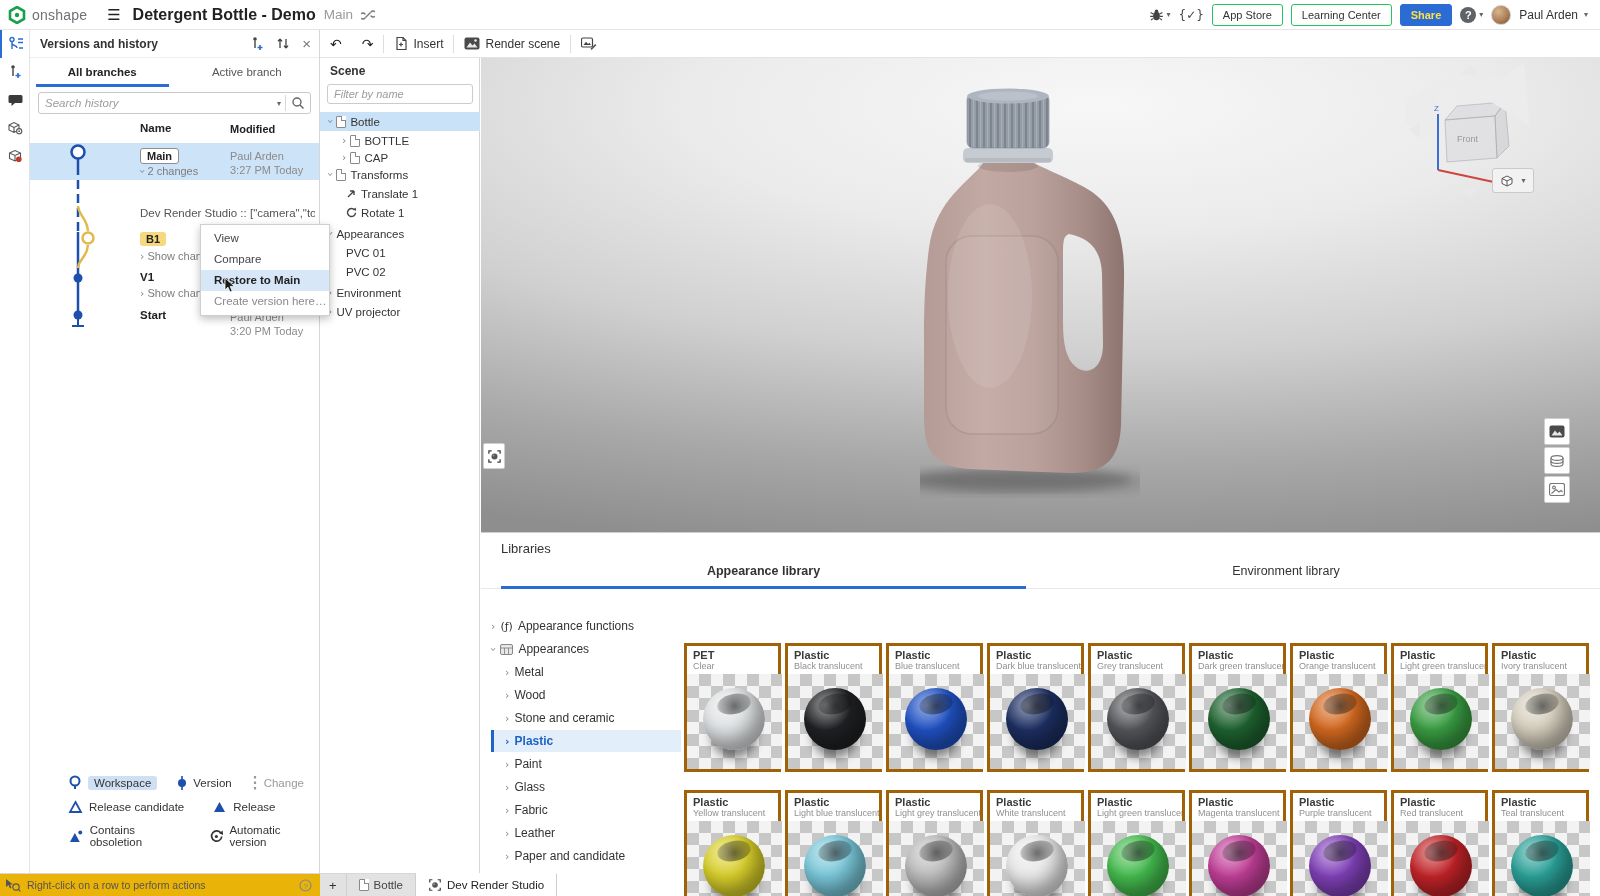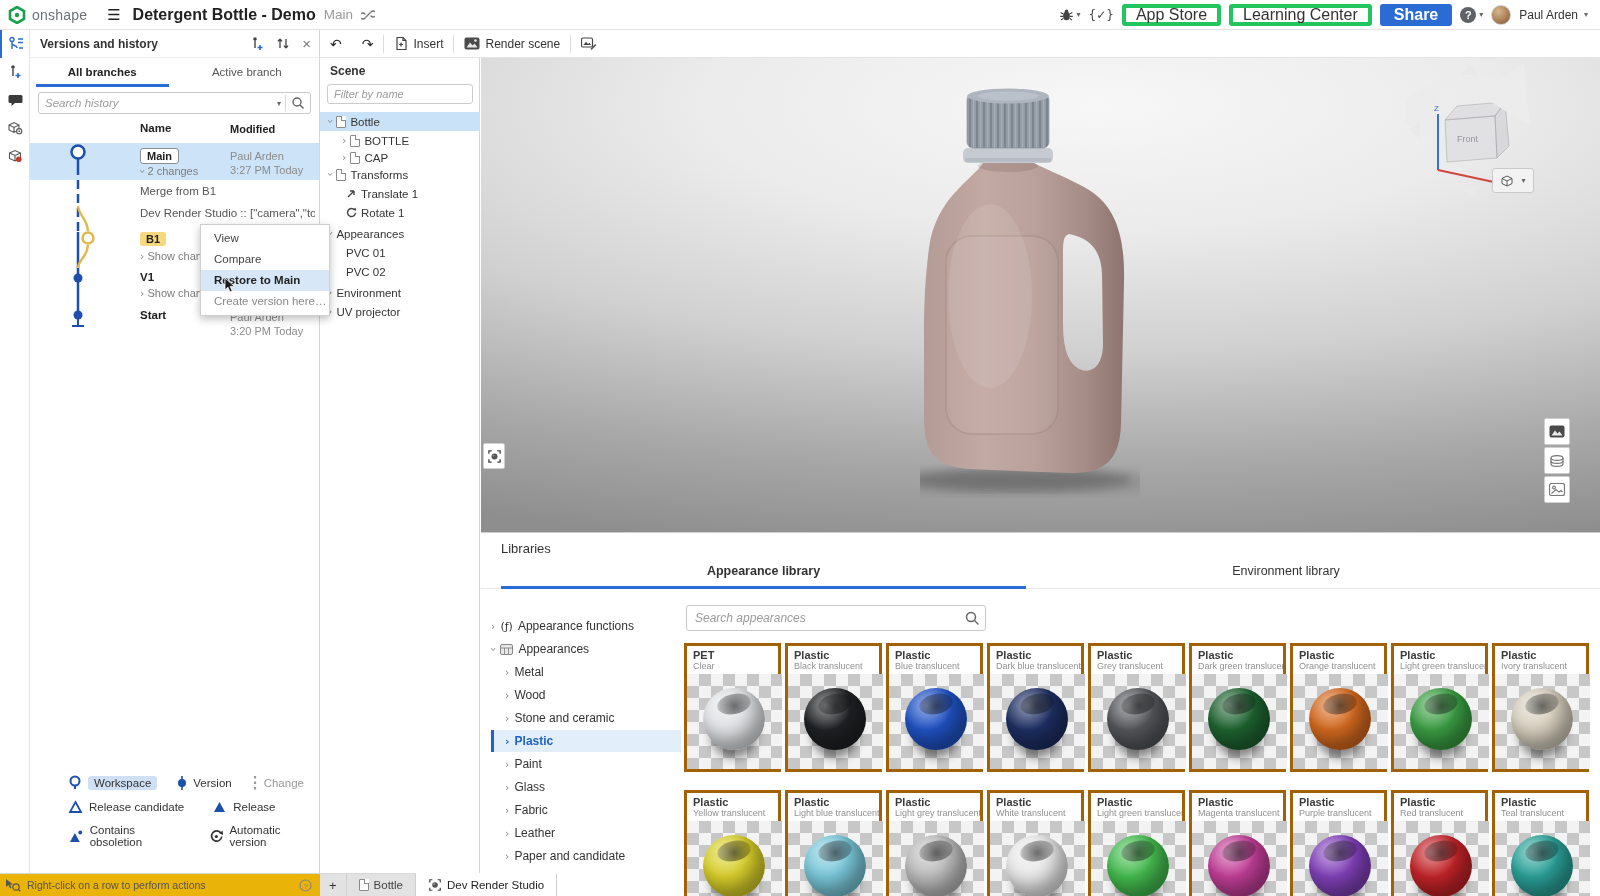--- a/index.html
+++ b/index.html
@@ -11,23 +11,23 @@
 
   
   .topbar { position:absolute; left:0; top:0; width:1600px; height:30px; background:#fff;
             border-bottom:1px solid #e4e4e4; display:flex; align-items:center; z-index:40; }
   .logo { display:flex; align-items:center; gap:6px; padding:0 10px 0 8px; }
   .logo-text { color:#6d7277; font-size:14px; letter-spacing:.2px; }
   .hamburger { font-family:"DejaVu Sans", sans-serif; font-size:15px; color:#222; padding:0 10px; cursor:pointer; }
   .doc-title { font-size:16px; font-weight:bold; color:#222; margin-left:2px; white-space:nowrap; }
   .doc-branch { color:#9a9a9a; font-size:13.5px; margin-left:8px; }
   .top-right { margin-left:auto; display:flex; align-items:center; gap:8px; padding-right:12px; }
-  .tbtn { border:4px solid #22c55e; border-radius:3px; background:#fff; height:22px; display:flex;
-          align-items:center; padding:0 10px; font-size:16px; color:#333; cursor:pointer; white-space:nowrap; }
-  .tbtn-primary { background:#2a6bd4; border-color:#2a6bd4; color:#ffffff; font-weight:bold; }
+  .tbtn { border:1px solid #22c55e; border-radius:3px; background:#fff; height:22px; display:flex;
+          align-items:center; padding:0 10px; font-size:11px; color:#333; cursor:pointer; white-space:nowrap; }
+  .tbtn-primary { background:#2a6bd4; border-color:#2a6bd4; color:#fde047; font-weight:bold; }
   .caret { font-family:"DejaVu Sans", sans-serif; font-size:8px; color:#666; margin-left:3px; }
   .help-circle { width:16px; height:16px; border-radius:50%; background:#5f6368; color:#fff; font-size:11px;
                  font-weight:bold; display:flex; align-items:center; justify-content:center; }
   .avatar { width:20px; height:20px; border-radius:50%;
             background: radial-gradient(circle at 35% 30%, #d8b58e, #a97b52 60%, #6d4a2c); border:1px solid #ccc; }
   .username { font-size:12px; color:#333; }
   .braces { font-family:"DejaVu Sans", sans-serif; font-size:12px; color:#444; }
 
   
   .rail { position:absolute; left:0; top:30px; width:30px; height:843px; background:#fff;
@@ -268,23 +268,20 @@
       <span class="name-col">Name</span>
       <span class="mod-col" style="color:#222">Modified</span>
     </div>
 
     <div class="vrow selected" style="top:113px;height:37px">
       <span class="name-col" style="top:5px"><span class="badge badge-main">Main</span></span>
       <span class="name-col gray-sub" style="top:22px"><span class="chev down">›</span> <span>2 changes</span></span>
       <span class="mod-col" style="top:6px">
         <span>Paul Arden</span><br><span>3:27 PM Today</span>
       </span>
-    </div>
-    <div class="vrow" style="top:152px;height:22px">
-      <span class="name-col plain" style="top:3px">Merge from B1</span>
     </div>
     <div class="vrow" style="top:174px;height:22px">
       <span class="name-col plain" style="top:3px;max-width:175px;overflow:hidden;white-space:nowrap;display:inline-block">Dev Render Studio :: ["camera","to…</span>
     </div>
     <div class="vrow" style="top:200px;height:36px">
       <span class="name-col" style="top:2px"><span class="badge badge-b1">B1</span></span>
       <span class="name-col gray-sub" style="top:20px"><span class="chev">›</span> <span>Show changes</span></span>
     </div>
     <div class="vrow" style="top:238px;height:34px">
       <span class="name-col bold-name" style="top:3px">V1</span>
@@ -625,27 +622,20 @@
     </div>
     <div class="lib-tree-row" style="top:289px;padding-left:14px">
       <span class="chev">›</span>
       <span>Leather</span>
     </div>
     <div class="lib-tree-row" style="top:312px;padding-left:14px">
       <span class="chev">›</span>
       <span>Paper and candidate</span>
     </div>
 
-    <div class="lib-search">
-      <input placeholder="Search appearances" style="">
-      <svg width="26" height="18" viewBox="0 0 26 18">
-        <circle cx="12" cy="8" r="4.5" fill="none" stroke="#666" stroke-width="1.5"></circle>
-        <path d="M15.5 11.5 L19.5 15.5" stroke="#666" stroke-width="1.5"></path>
-      </svg>
-    </div>
 
     <div class="cards">
 
       <div class="mcard">
         <div class="mcard-title">PET</div>
         <div class="mcard-sub">Clear</div>
         <div class="thumb">
             <div class="ball" style="--ball: #dfe2e4;"></div>
           </div>
       </div>

